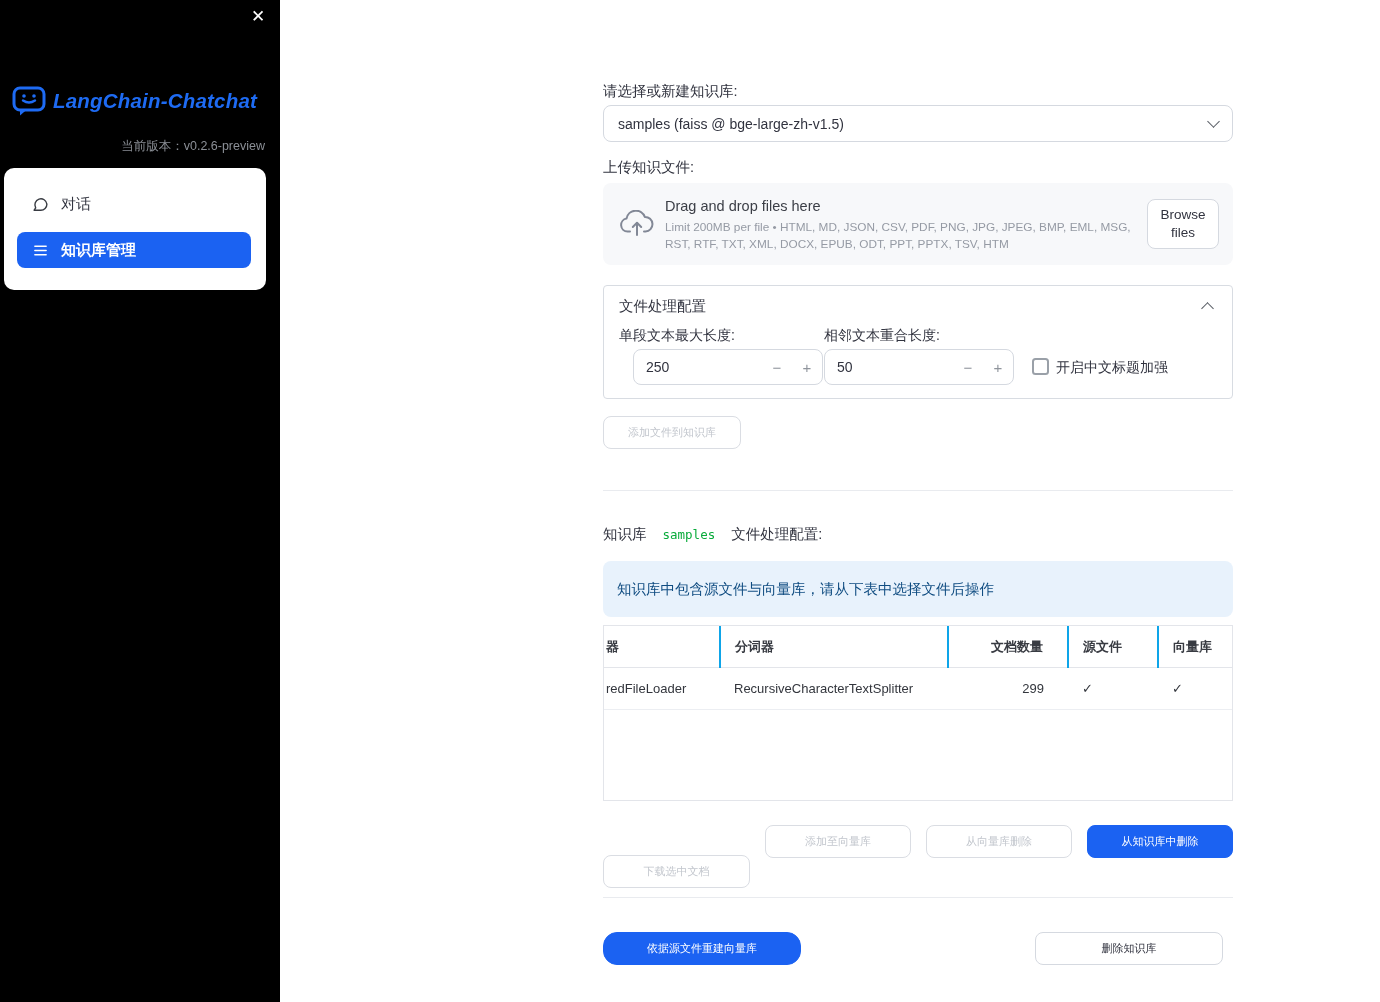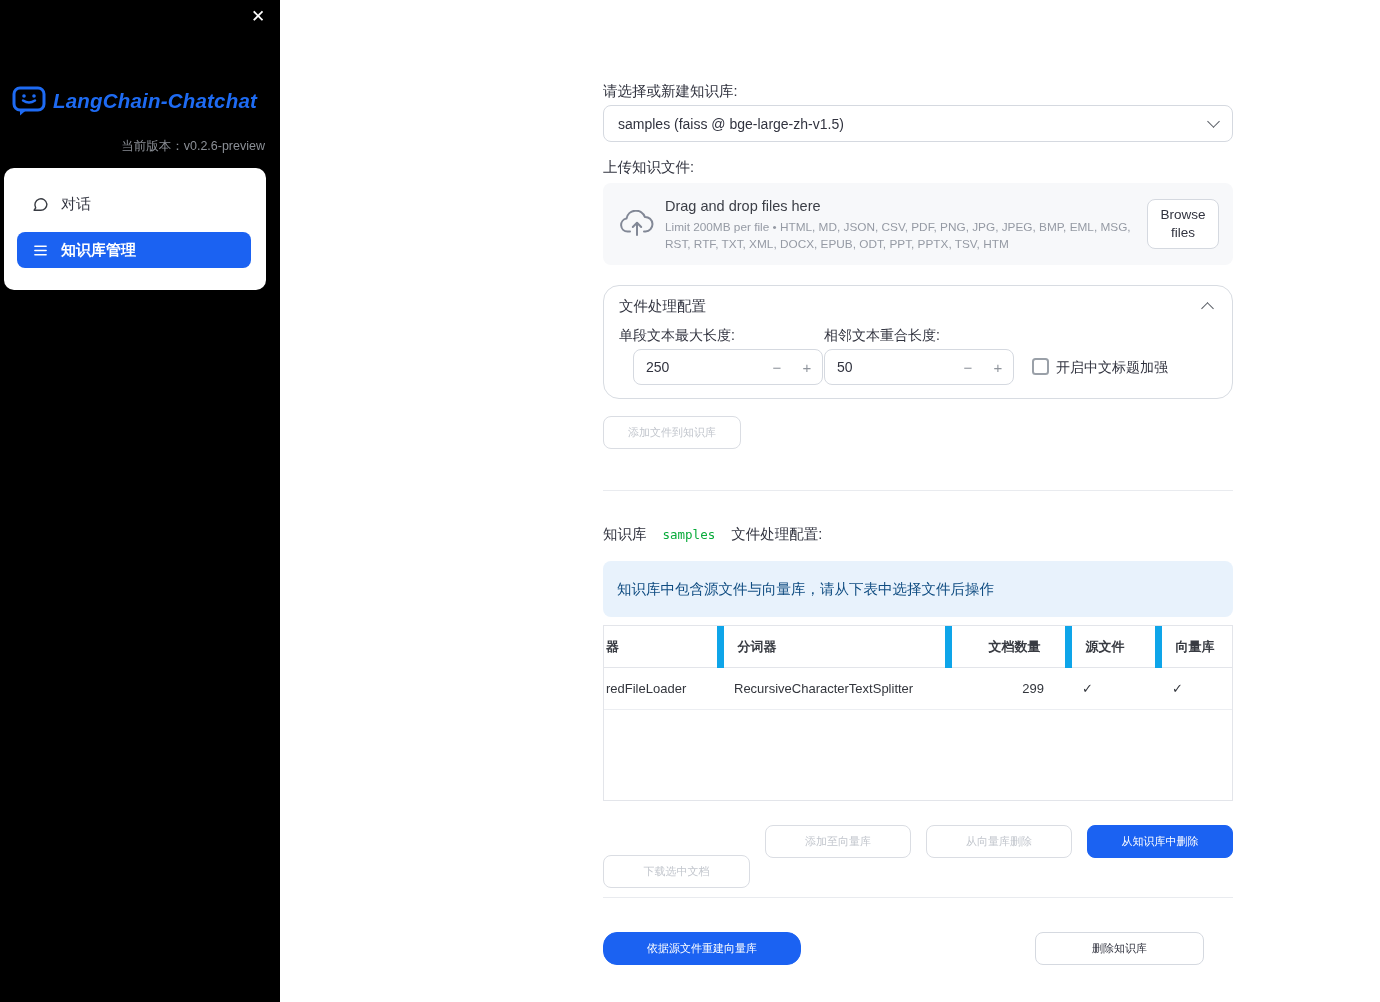--- a/index.html
+++ b/index.html
@@ -30,21 +30,21 @@
   .chev.down{transform:rotate(45deg);margin-top:-4px;}
   .chev.up{transform:rotate(-135deg);}
 
   .dropzone{top:183px;left:0;width:630px;height:82px;background:#f7f8fa;border-radius:8px;cursor:pointer;}
   .cloud{position:absolute;left:16px;top:27px;}
   .dz-text{position:absolute;left:62px;top:15px;width:478px;}
   .dz-title{font-size:14.5px;color:#3b3e46;margin-bottom:5px;}
   .dz-limit{font-size:11.8px;color:#959aa4;line-height:1.42;}
   .browse{position:absolute;right:14px;top:16px;width:72px;height:50px;background:#fff;border:1px solid #d5d9e0;border-radius:8px;font-size:13.5px;color:#31333f;cursor:pointer;font-family:inherit;line-height:1.35;padding:0 6px;}
 
-  .expander{top:285px;left:0;width:630px;height:114px;border:1px solid #d8dce2;border-radius:16px;box-sizing:border-box;background:#fff;}
+  .expander{top:285px;left:0;width:630px;height:114px;border:1px solid #d8dce2;border-radius:4px;box-sizing:border-box;background:#fff;}
   .exp-header{position:absolute;top:0;left:0;right:0;height:38px;cursor:pointer;}
   .exp-title{position:absolute;left:15px;top:11px;font-size:14.5px;}
   .exp-chev{position:absolute;right:20px;top:18px;}
   .exp-label{position:absolute;top:41px;font-size:14px;white-space:nowrap;}
   #lbl-chunk{left:15px;}
   #lbl-overlap{left:220px;}
   .numinput{position:absolute;top:63px;height:36px;width:190px;border:1px solid #d5d9e0;border-radius:8px;box-sizing:border-box;display:flex;align-items:center;background:#fff;}
   #num-chunk{left:15px;margin-left:14px;}
   #num-overlap{left:220px;}
   .numinput input{border:none;outline:none;flex:1;min-width:0;padding:0 0 0 12px;font-size:14px;color:#31333f;font-family:inherit;background:transparent;}
@@ -56,34 +56,34 @@
   .btn.secondary{background:#fff;border:1px solid #d5d9e0;color:#31333f;}
   .btn.disabled{background:#fff;border:1px solid #dadde3;color:#c2c6cd;cursor:default;}
   .btn.primary{background:#1b62f2;border:1px solid #1b62f2;color:#fff;}
   .abtn{position:absolute;height:33px;}
   #add-btn{top:416px;left:0;width:138px;}
   #b1{top:855px;left:0;width:147px;}
   #b2{top:825px;left:162px;width:146px;}
   #b3{top:825px;left:323px;width:146px;}
   #b4{top:825px;left:484px;width:146px;}
   #rebuild{top:932px;left:0;width:198px;border-radius:14px;}
-  #deletekb{top:932px;left:432px;width:169px;}
+  #deletekb{top:932px;left:432px;width:188px;}
 
   .rule{position:absolute;left:0;width:630px;border:none;border-top:1px solid #e9ebef;margin:0;}
   #hr1{top:490px;}
   #hr2{top:897px;}
 
   .kbline{top:525px;left:0;font-size:14.5px;display:flex;align-items:center;gap:16px;}
   .code{font-family:"DejaVu Sans Mono",monospace;font-size:12.5px;color:#09ab3b;}
 
   .info{top:561px;left:0;width:630px;height:56px;background:#e8f2fc;border-radius:8px;display:flex;align-items:center;padding:0 14px;box-sizing:border-box;color:#0f4c81;font-size:14.5px;}
 
   .tablewrap{top:625px;left:0;width:630px;height:176px;border:1px solid #e3e5ea;box-sizing:border-box;overflow:hidden;background:#fff;}
   table.grid{border-collapse:collapse;table-layout:fixed;width:628px;font-size:13px;}
-  .grid th{height:41px;border-bottom:1px solid #e3e5ea;border-left:7px solid #0ea5e9;font-weight:600;color:#383b42;text-align:left;padding:0 14px;overflow:hidden;white-space:nowrap;cursor:pointer;}
+  .grid th{height:41px;border-bottom:1px solid #e3e5ea;border-left:2px solid #0ea5e9;font-weight:600;color:#383b42;text-align:left;padding:0 14px;overflow:hidden;white-space:nowrap;cursor:pointer;}
   .grid th:first-child{border-left:none;padding-left:2px;}
   .grid td{height:41px;border-bottom:1px solid #eceef2;padding:0 14px;color:#33363d;overflow:hidden;white-space:nowrap;}
   .grid td:first-child{padding-left:2px;}
   .grid .num{text-align:right;padding-right:24px;}
 </style>
 </head>
 <body>
 
 <div class="page">
 

